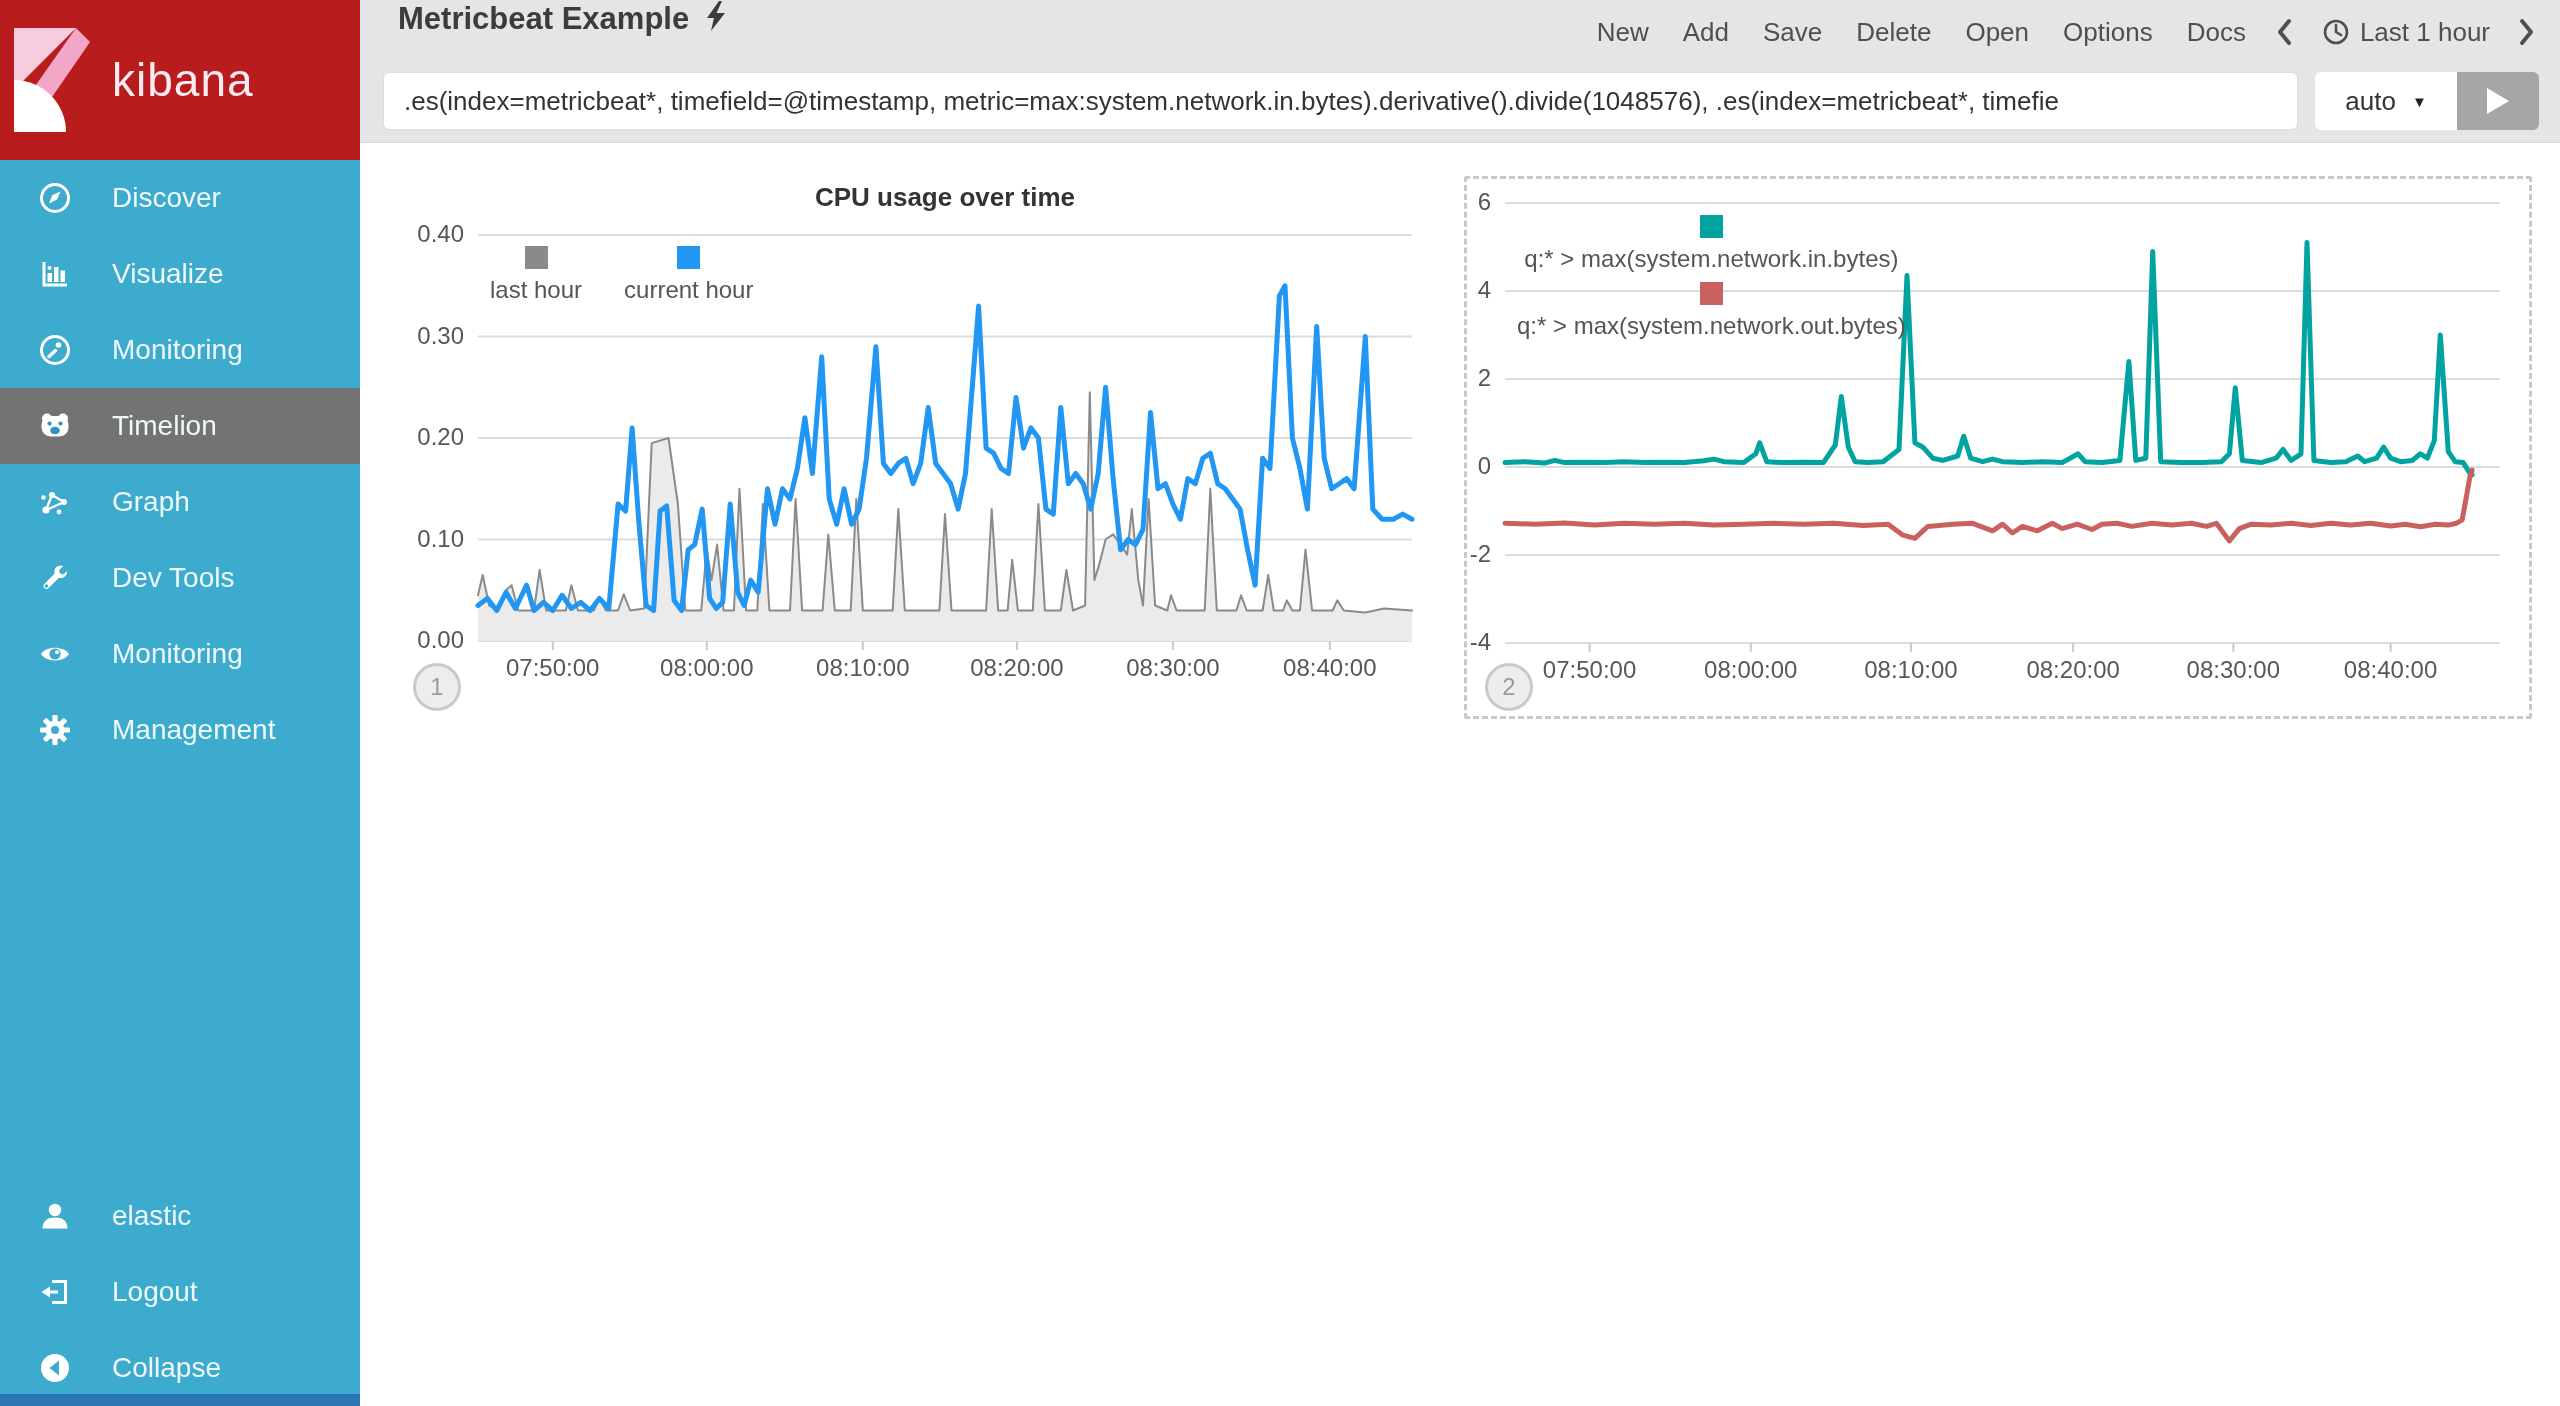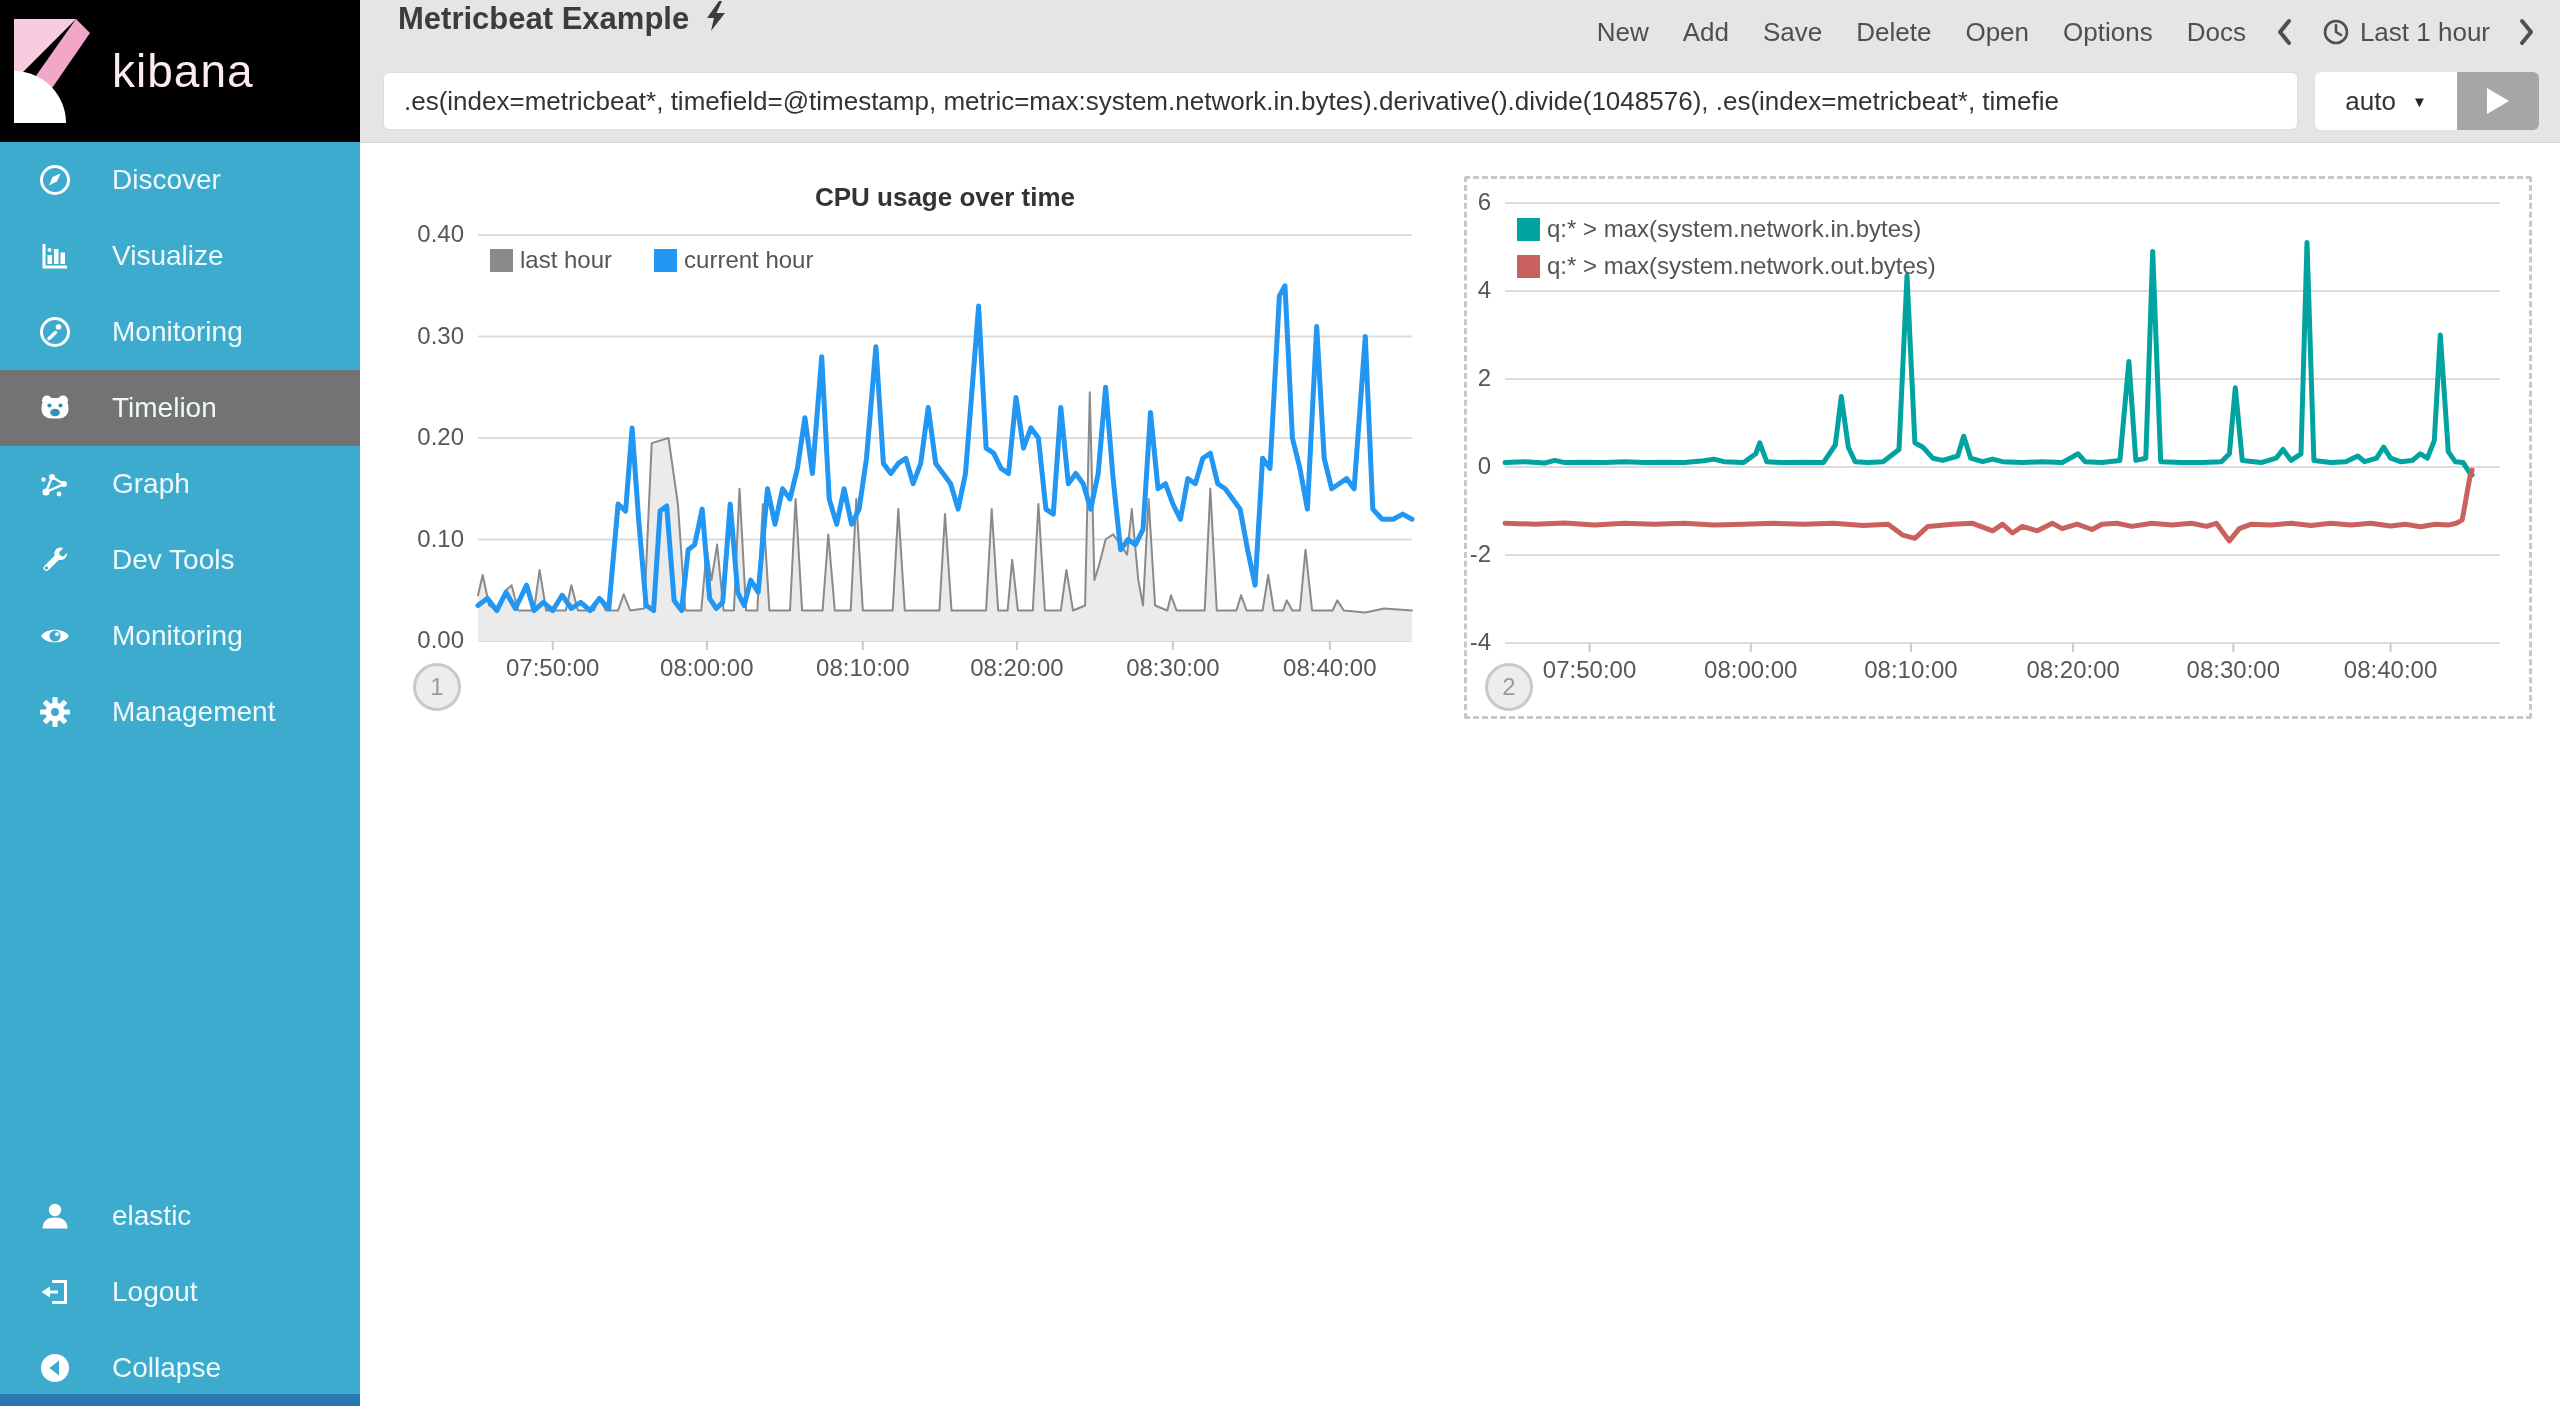--- a/index.html
+++ b/index.html
@@ -1,19 +1,19 @@
 <!DOCTYPE html>
 <html><head>
 <meta charset="utf-8">
 <style>
   html,body{margin:0;padding:0;width:2560px;height:1406px;overflow:hidden;
     font-family:"Liberation Sans",sans-serif;background:#fff;}
   
   .sidebar{position:absolute;left:0;top:0;width:360px;height:1406px;background:#3DABCE;}
-  .logo{height:142px;background:#000000;display:flex;align-items:center;cursor:pointer;}
+  .logo{height:160px;background:#b91c1c;display:flex;align-items:center;cursor:pointer;}
   .logo svg{margin-left:14px;}
   .logo-text{margin-left:20px;font-size:46px;color:#FCEBF3;letter-spacing:1px;}
   .nav-item{height:76px;display:flex;align-items:center;cursor:pointer;color:#EFF9FC;}
   .nav-item.sel{background:#737373;}
   .nicon{width:34px;height:34px;margin-left:38px;flex:none;}
   .nlabel{margin-left:40px;font-size:28px;}
   .sfooter{position:absolute;bottom:0;left:0;width:360px;}
   .bottom-strip{position:absolute;bottom:0;left:0;width:360px;height:12px;background:#2A77B4;}
   
   .topbar{position:absolute;left:360px;top:0;width:2200px;height:142px;background:#E5E5E5;
@@ -41,21 +41,21 @@
   #chart2{left:1104px;top:33px;width:1062px;height:537px;border:3px dashed #C8C8C8;border-radius:2px;
     background:#fff;}
   .plot{position:absolute;}
   #chart1 .plot{left:70px;top:59px;width:934px;height:406px;}
   #chart2 .plot{left:38px;top:24px;width:995px;height:440px;}
   .chart-title{position:absolute;left:70px;top:6px;width:934px;text-align:center;
     font-size:26px;font-weight:bold;color:#333;}
   .legend{position:absolute;}
   .legend-h{left:82px;top:70px;display:flex;gap:42px;}
   .legend-v{left:50px;top:36px;display:flex;flex-direction:column;gap:9px;}
-  .li{display:flex;align-items:center;gap:7px;font-size:24px;color:#555;}
+  .li{display:flex;align-items:center;gap:7px;font-size:24px;color:#555;flex-direction:column;}
   .swatch{width:23px;height:23px;flex:none;}
   .tick{position:absolute;font-size:24px;color:#575757;}
   .tick-y{width:90px;text-align:right;}
   .tick-x{width:170px;text-align:center;}
   .badge{position:absolute;width:48px;height:48px;box-sizing:border-box;border-radius:50%;
     background:#EDEDED;border:3px solid #C9C9C9;color:#9A9A9A;font-size:24px;
     display:flex;align-items:center;justify-content:center;}
   #chart1 .badge{left:5px;top:487px;}
   #chart2 .badge{left:18px;top:484px;}
 </style>

